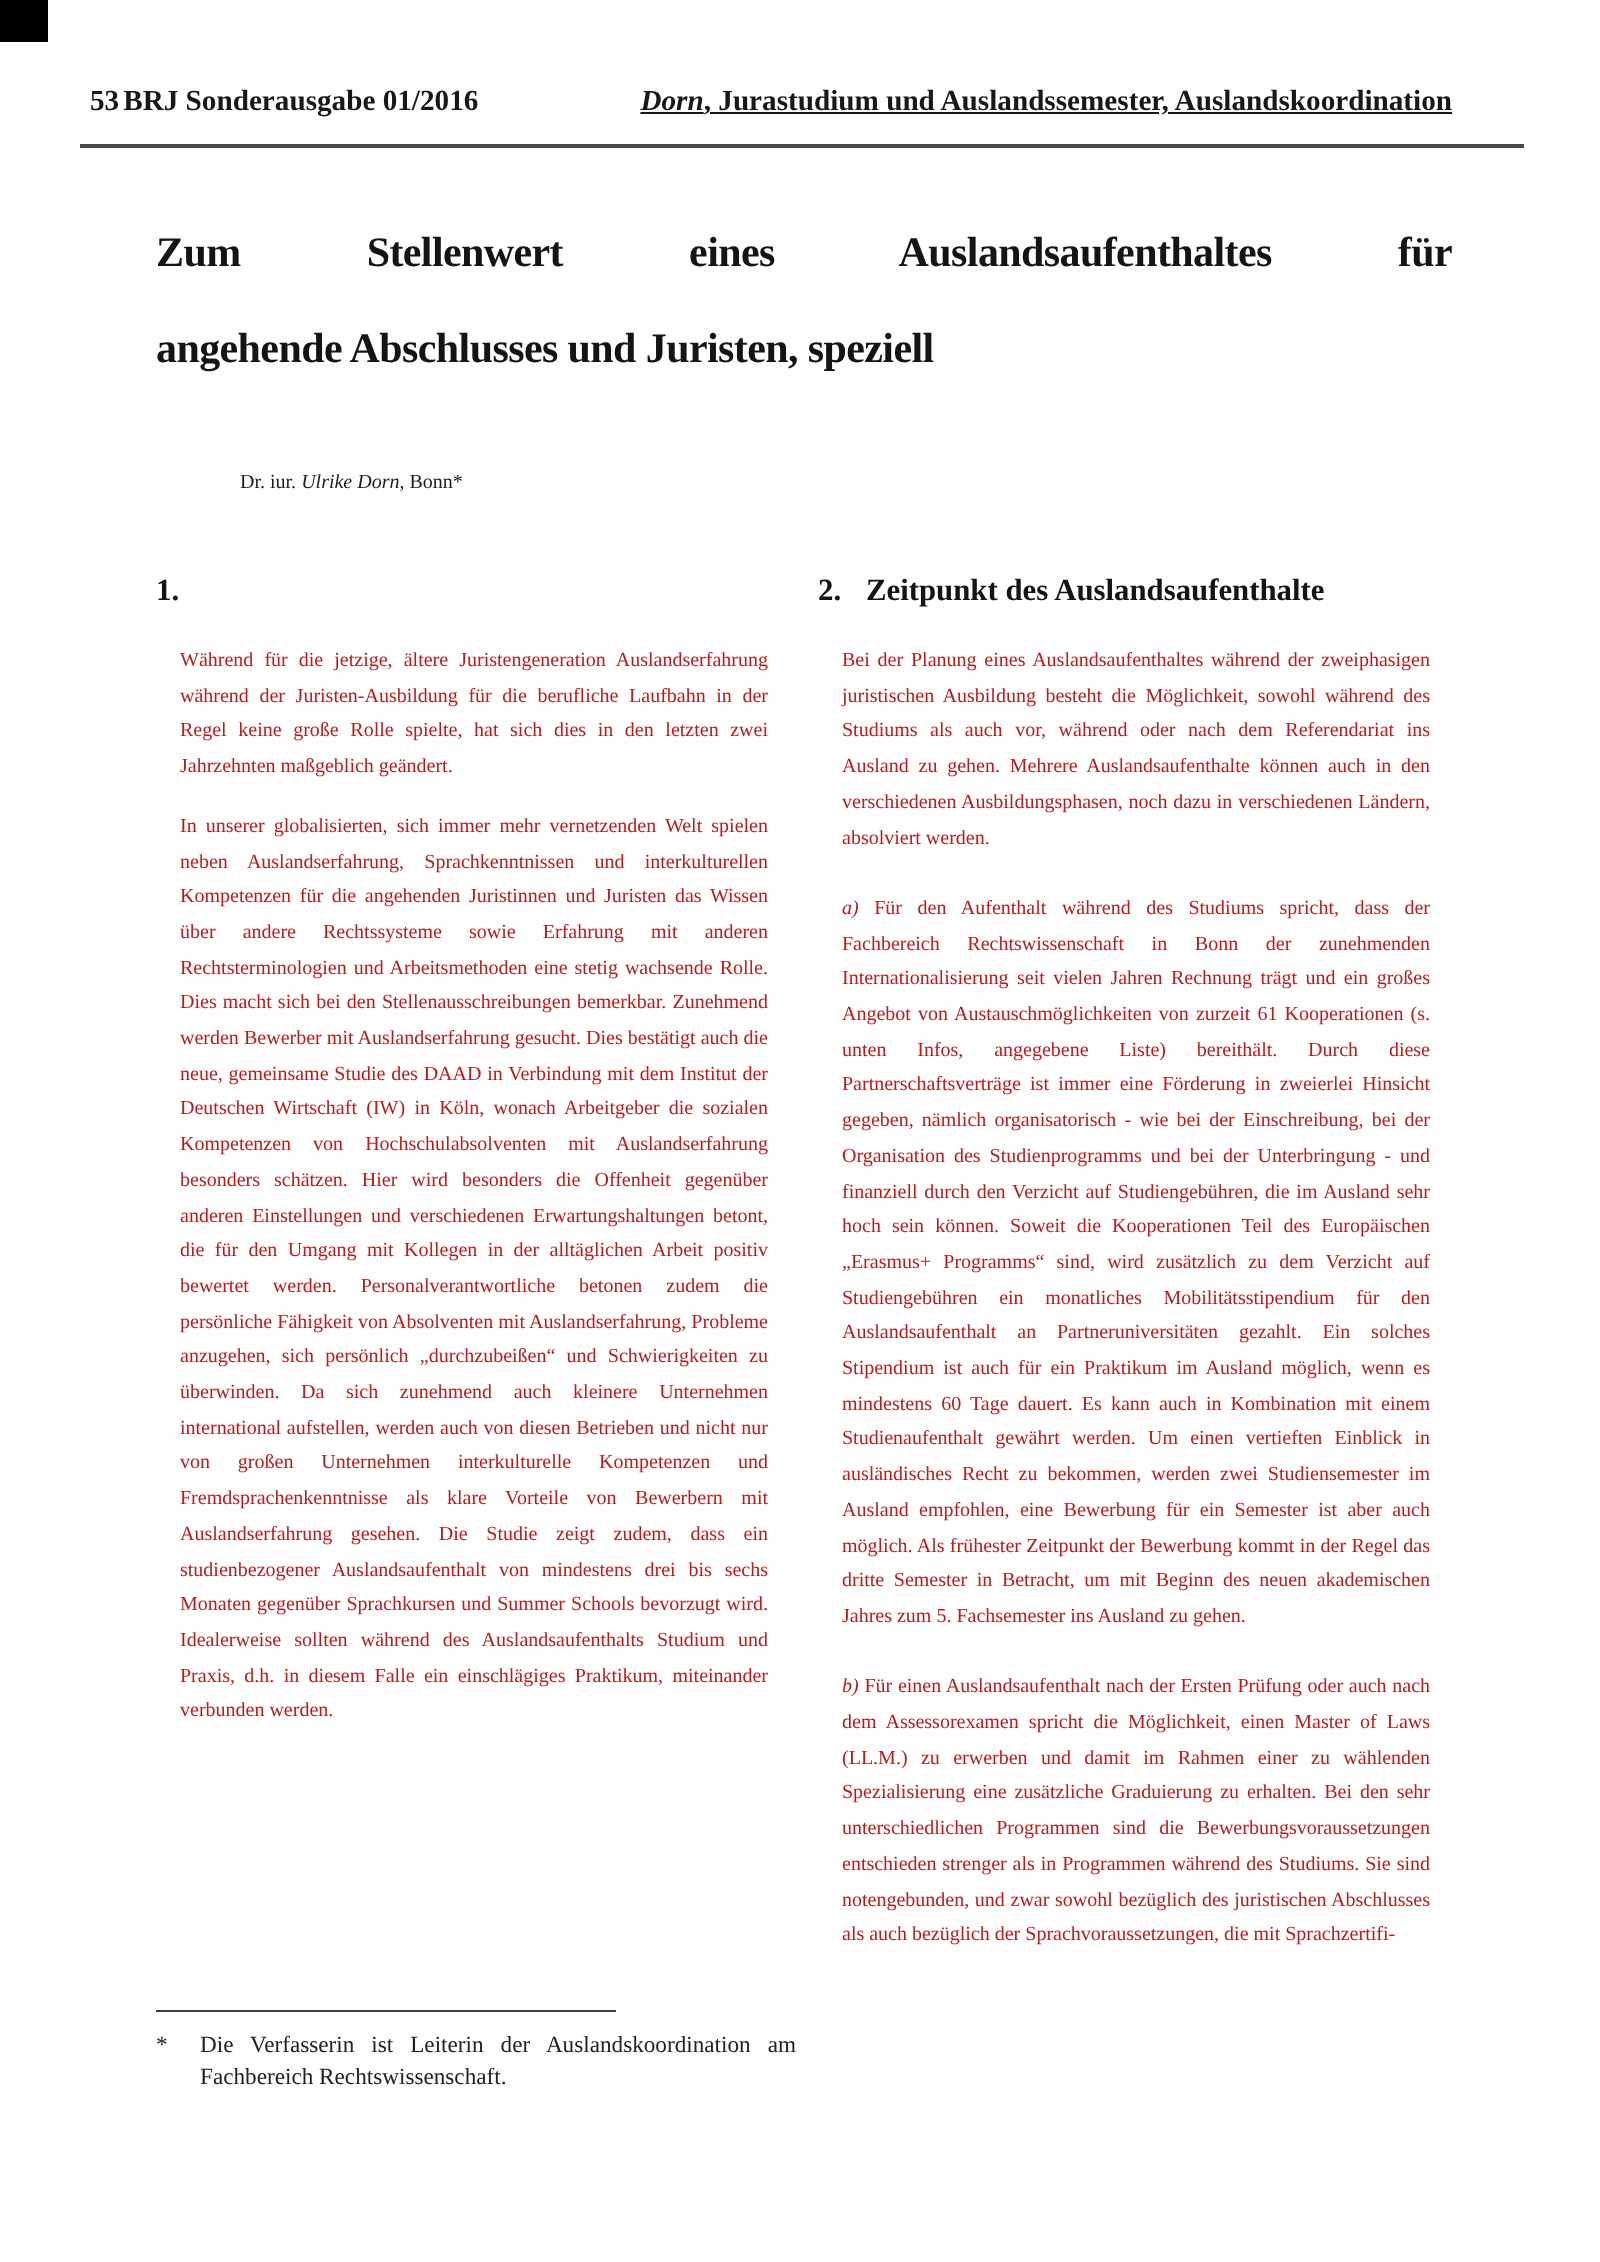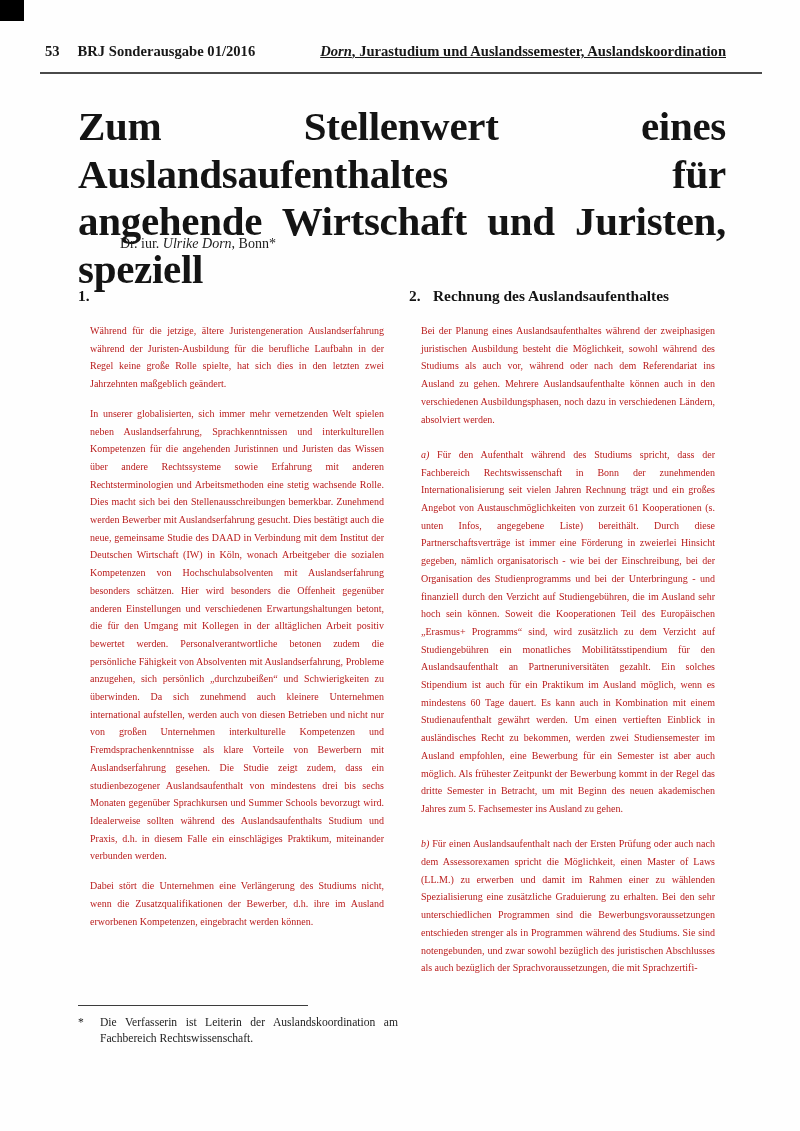--- a/index.html
+++ b/index.html
@@ -18,38 +18,38 @@
     position: absolute; left: 0; top: 0;
     width: 24px; height: 21px;
     background: #000;
   }
   .header-row {
     position: absolute; top: 43px; left: 45px; right: 74px;
     display: flex; align-items: baseline;
     font-size: 14.6px; color: #181818;
   }
   .page-number { font-weight: 600; }
-  .journal-issue { margin-left: 18px; font-weight: 600; }
+  .journal-issue { margin-left: 2px; font-weight: 600; }
   .header-spacer { flex: 1; }
   .running-title { font-weight: 600; white-space: nowrap; text-decoration: underline; }
   .running-title .rt-author { font-style: italic; }
   .header-rule {
     position: absolute; top: 72px; left: 40px; right: 38px;
     border-top: 2px solid #4a4a4a;
   }
   .article-title {
     position: absolute; top: 103px; left: 78px; width: 648px;
-    font-size: 41px; font-weight: bold; letter-spacing: -0.3px;
+    font-size: 21px; font-weight: bold; letter-spacing: -0.3px;
     line-height: 47.5px; color: #141414;
   }
   .title-line { text-align: justify; text-align-last: justify; }
   .title-line:last-child { text-align-last: left; }
   .author-line {
     position: absolute; top: 236px; left: 120px;
-    font-size: 14px; color: #1d1d1d;
+    font-size: 10px; color: #1d1d1d;
   }
   .author-line .author-name { font-style: italic; }
   .columns {
     position: absolute; top: 287px; left: 78px; width: 649px;
     display: flex; gap: 13px;
   }
   .col { width: 318px; }
   .section-heading {
     margin: 0 0 17px 0;
     font-size: 15.4px; font-weight: bold; color: #141414;
@@ -87,40 +87,39 @@
     <span class="page-number">53</span>
     <span class="journal-issue">BRJ Sonderausgabe 01/2016</span>
     <span class="header-spacer"></span>
     <span class="running-title"><span class="rt-author">Dorn</span><span>, Jurastudium und Auslandssemester, Auslandskoordination</span></span>
   </div>
 
   <div class="header-rule"></div>
 
   <div class="article-title">
     <div class="title-line">Zum Stellenwert eines Auslandsaufenthaltes für</div>
-    <div class="title-line">angehende Wirtschaft und Juristen, speziell</div>
+    <div class="title-line">angehende Abschlusses und Juristen, speziell</div>
   </div>
 
   <div class="author-line"><span>Dr. iur. </span><span class="author-name">Ulrike Dorn</span><span>, Bonn*</span></div>
 
   <div class="columns">
 
     <div class="col">
       <h2 class="section-heading">
         <span class="sec-num">1.</span>
       </h2>
       <p>Während für die jetzige, ältere Juristengeneration Auslandserfahrung während der Juristen-Ausbildung für die berufliche Laufbahn in der Regel keine große Rolle spielte, hat sich dies in den letzten zwei Jahrzehnten maßgeblich geändert.</p>
       <p>In unserer globalisierten, sich immer mehr vernetzenden Welt spielen neben Auslandserfahrung, Sprachkenntnissen und interkulturellen Kompetenzen für die angehenden Juristinnen und Juristen das Wissen über andere Rechtssysteme sowie Erfahrung mit anderen Rechtsterminologien und Arbeitsmethoden eine stetig wachsende Rolle. Dies macht sich bei den Stellenausschreibungen bemerkbar. Zunehmend werden Bewerber mit Auslandserfahrung gesucht. Dies bestätigt auch die neue, gemeinsame Studie des DAAD in Verbindung mit dem Institut der Deutschen Wirtschaft (IW) in Köln, wonach Arbeitgeber die sozialen Kompetenzen von Hochschulabsolventen mit Auslandserfahrung besonders schätzen. Hier wird besonders die Offenheit gegenüber anderen Einstellungen und verschiedenen Erwartungshaltungen betont, die für den Umgang mit Kollegen in der alltäglichen Arbeit positiv bewertet werden. Personalverantwortliche betonen zudem die persönliche Fähigkeit von Absolventen mit Auslandserfahrung, Probleme anzugehen, sich persönlich „durchzubeißen“ und Schwierigkeiten zu überwinden. Da sich zunehmend auch kleinere Unternehmen international aufstellen, werden auch von diesen Betrieben und nicht nur von großen Unternehmen interkulturelle Kompetenzen und Fremdsprachenkenntnisse als klare Vorteile von Bewerbern mit Auslandserfahrung gesehen. Die Studie zeigt zudem, dass ein studienbezogener Auslandsaufenthalt von mindestens drei bis sechs Monaten gegenüber Sprachkursen und Summer Schools bevorzugt wird. Idealerweise sollten während des Auslandsaufenthalts Studium und Praxis, d.h. in diesem Falle ein einschlägiges Praktikum, miteinander verbunden werden.</p>
-      <p>Dabei stört die Unternehmen eine Verlängerung des Studiums nicht, wenn die Zusatzqualifikationen der Bewerber, d.h. ihre im Ausland erworbenen Kompetenzen, eingebracht werden können.</p>
     </div>
 
     <div class="col">
       <h2 class="section-heading">
         <span class="sec-num">2.</span>
-        <span>Rechnung des Auslandsaufenthaltes</span>
+        <span>Zeitpunkt des Auslandsaufenthalte</span>
       </h2>
       <p>Bei der Planung eines Auslandsaufenthaltes während der zweiphasigen juristischen Ausbildung besteht die Möglichkeit, sowohl während des Studiums als auch vor, während oder nach dem Referendariat ins Ausland zu gehen. Mehrere Auslandsaufenthalte können auch in den verschiedenen Ausbildungsphasen, noch dazu in verschiedenen Ländern, absolviert werden.</p>
       <p class="spaced"><span class="item-marker">a)</span> <span>Für den Aufenthalt während des Studiums spricht, dass der Fachbereich Rechtswissenschaft in Bonn der zunehmenden Internationalisierung seit vielen Jahren Rechnung trägt und ein großes Angebot von Austauschmöglichkeiten von zurzeit 61 Kooperationen (s. unten Infos, angegebene Liste) bereithält. Durch diese Partnerschaftsverträge ist immer eine Förderung in zweierlei Hinsicht gegeben, nämlich organisatorisch - wie bei der Einschreibung, bei der Organisation des Studienprogramms und bei der Unterbringung - und finanziell durch den Verzicht auf Studiengebühren, die im Ausland sehr hoch sein können. Soweit die Kooperationen Teil des Europäischen „Erasmus+ Programms“ sind, wird zusätzlich zu dem Verzicht auf Studiengebühren ein monatliches Mobilitätsstipendium für den Auslandsaufenthalt an Partneruniversitäten gezahlt. Ein solches Stipendium ist auch für ein Praktikum im Ausland möglich, wenn es mindestens 60 Tage dauert. Es kann auch in Kombination mit einem Studienaufenthalt gewährt werden. Um einen vertieften Einblick in ausländisches Recht zu bekommen, werden zwei Studiensemester im Ausland empfohlen, eine Bewerbung für ein Semester ist aber auch möglich. Als frühester Zeitpunkt der Bewerbung kommt in der Regel das dritte Semester in Betracht, um mit Beginn des neuen akademischen Jahres zum 5. Fachsemester ins Ausland zu gehen.</span></p>
       <p class="spaced"><span class="item-marker">b)</span> <span>Für einen Auslandsaufenthalt nach der Ersten Prüfung oder auch nach dem Assessorexamen spricht die Möglichkeit, einen Master of Laws (LL.M.) zu erwerben und damit im Rahmen einer zu wählenden Spezialisierung eine zusätzliche Graduierung zu erhalten. Bei den sehr unterschiedlichen Programmen sind die Bewerbungsvoraussetzungen entschieden strenger als in Programmen während des Studiums. Sie sind notengebunden, und zwar sowohl bezüglich des juristischen Abschlusses als auch bezüglich der Sprachvoraussetzungen, die mit Sprachzertifi-</span></p>
     </div>
 
   </div>
 
   <div class="footnote-block">
     <div class="footnote-rule"></div>

